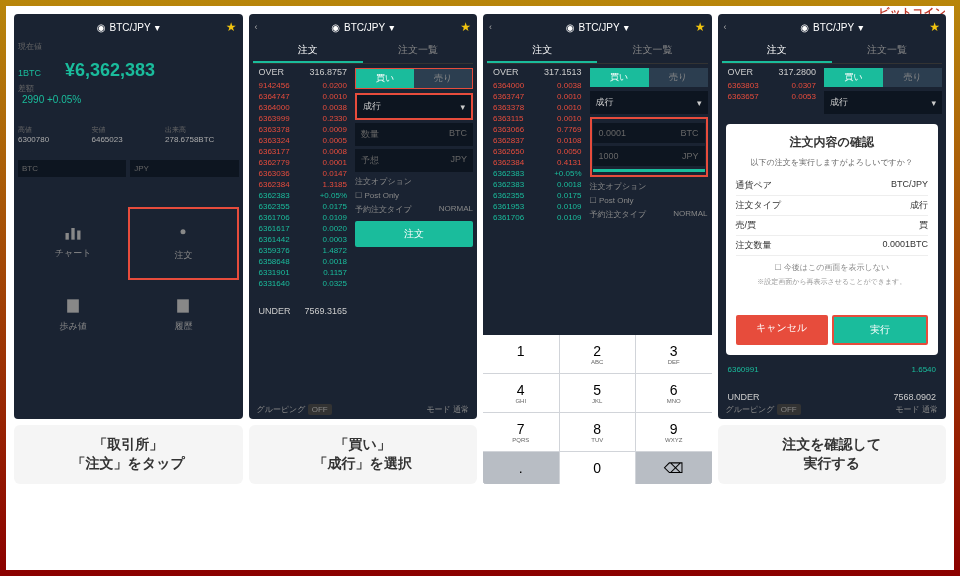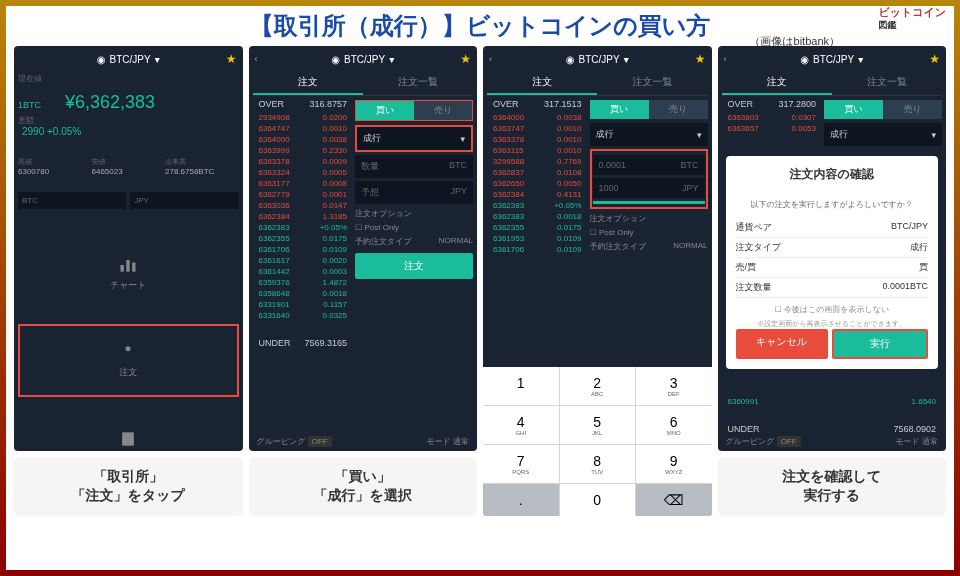--- a/index.html
+++ b/index.html
@@ -13,28 +13,28 @@
 .panels{display:flex;gap:6px;margin-top:4px;height:470px}
 .col{flex:1;display:flex;flex-direction:column}
 .phone{flex:1;background:#1a2332;border-radius:4px;color:#aaa;font-size:9px;padding:6px 4px;overflow:hidden;position:relative}
 .caption{background:#f5f5f5;border-radius:6px;padding:10px 4px;margin-top:6px;text-align:center;font-size:14px;font-weight:bold;color:#333;line-height:1.4}
 .ph-header{display:flex;align-items:center;justify-content:center;gap:4px;color:#fff;font-size:10px;padding:2px 0}
 .star{color:#f1c40f;position:absolute;right:6px;top:6px;font-size:12px}
 .back{position:absolute;left:6px;top:8px;color:#aaa}
 .tabs{display:flex;border-bottom:1px solid #333;margin-top:4px}
 .tab{flex:1;text-align:center;padding:4px;font-size:10px;color:#888}
 .tab.active{color:#fff;border-bottom:2px solid #1abc9c}
-.price-big{color:#1abc9c;font-size:18px;font-weight:normal;margin:8px 0 2px 4px}
+.price-big{color:#1abc9c;font-size:18px;font-weight:bold;margin:8px 0 2px 4px}
 .price-small{color:#1abc9c;font-size:10px;margin-left:4px}
 .stats{display:flex;margin-top:20px;font-size:8px}
 .stat{flex:1}
 .stat-label{color:#666;font-size:7px}
 .conv-row{display:flex;gap:4px;margin-top:16px}
 .conv{flex:1;background:#0d1520;padding:4px;font-size:8px;color:#666}
-.grid2{display:grid;grid-template-columns:1fr;gap:16px;margin-top:30px}
+.grid2{display:grid;grid-template-columns:1fr 1fr;gap:0;margin-top:30px}
 .gbtn{display:flex;flex-direction:column;align-items:center;padding:16px 4px;color:#888;font-size:9px}
 .gbtn svg{width:20px;height:20px;fill:#888;margin-bottom:4px}
 .highlight{border:2px solid #e74c3c}
 .over-row{display:flex;justify-content:space-between;padding:3px 6px;font-size:9px;color:#ccc}
 .book-row{display:flex;justify-content:space-between;padding:1px 6px;font-size:8px}
 .red{color:#e74c3c}.green{color:#1abc9c}
 .side-tabs{display:flex;margin:4px 0}
 .side-tab{flex:1;text-align:center;padding:3px;font-size:9px;background:#2c3e50;color:#888}
 .side-tab.buy{background:#1abc9c;color:#fff}
 .dd{background:#0d1520;padding:5px 6px;margin:3px 0;font-size:9px;color:#ccc;display:flex;justify-content:space-between;align-items:center}
@@ -43,38 +43,35 @@
 .chk{font-size:8px;color:#888;margin:4px 0}
 .split{display:flex;gap:2px;height:100%}
 .split-l{width:46%}
 .split-r{width:54%}
 .keypad{position:absolute;bottom:0;left:0;right:0;background:#d1d4d9;display:grid;grid-template-columns:repeat(3,1fr);gap:1px}
 .key{background:#fff;text-align:center;padding:8px 2px;font-size:14px;color:#000}
 .key.gray{background:#b8bdc4}
 .key-sub{font-size:6px;color:#666;display:block}
 .kp-header{background:#eceef0;display:flex;justify-content:space-between;padding:4px 8px;font-size:11px;color:#007aff}
 .modal{position:absolute;left:8px;right:8px;top:110px;background:#fff;border-radius:4px;padding:10px;color:#333;font-size:9px}
-.modal-title{text-align:center;font-size:12px;font-weight:bold;margin-bottom:16px}
+.modal-title{text-align:center;font-size:12px;font-weight:bold;margin-bottom:6px}
 .modal-sub{text-align:center;font-size:8px;color:#666;margin-bottom:8px}
 .modal-row{display:flex;justify-content:space-between;padding:3px 0;border-bottom:1px solid #eee;font-size:9px}
-.modal-btns{display:flex;gap:4px;margin-top:0}
+.modal-btns{display:flex;gap:4px;margin-top:28px}
 .mbtn{flex:1;text-align:center;padding:6px;font-size:10px;color:#fff;border-radius:2px}
 .mbtn.cancel{background:#e74c3c}
 .mbtn.exec{background:#1abc9c}
 .under-row{display:flex;justify-content:space-between;padding:3px 6px;font-size:9px;color:#ccc;margin-top:14px}
 .footer-row{display:flex;justify-content:space-between;align-items:center;padding:2px 4px;font-size:8px;color:#888;position:absolute;bottom:2px;left:4px;right:4px}
 .toggle{background:#333;padding:1px 4px;border-radius:2px}
 </style>
 </head>
 <body>
 
 <div class="outer">
-<div class="title-row">
-  <div class="title">【取引所（成行）】ビットコインの買い方</div>
-</div>
 <div class="subtitle">（画像はbitbank）</div>
 <div class="logo"><span>ビットコイン</span><br><span class="logo-sub">図鑑</span></div>
 
 <div class="panels">
 
 <div class="col">
 <div class="phone">
   <span class="star">★</span>
   <div class="ph-header">◉ <span>BTC/JPY</span> ▾</div>
   <div style="font-size:8px;color:#666;margin-top:6px">現在値</div>
@@ -146,21 +143,21 @@
     <div class="tab">注文一覧</div>
   </div>
   <div class="split">
     <div class="split-l">
       <div class="over-row">
                 <span>OVER</span>
                 <span>316.8757</span>
               </div>
       <div id="s2asks">
                 <div class="book-row red">
-                  <span>2934908</span>
+                  <span>9142456</span>
                   <span>0.0200</span>
                 </div>
                 <div class="book-row red">
                   <span>6364747</span>
                   <span>0.0010</span>
                 </div>
                 <div class="book-row red">
                   <span>6364000</span>
                   <span>0.0038</span>
                 </div>
@@ -296,21 +293,21 @@
                 </div>
                 <div class="book-row red">
                   <span>6363378</span>
                   <span>0.0010</span>
                 </div>
                 <div class="book-row red">
                   <span>6363115</span>
                   <span>0.0010</span>
                 </div>
                 <div class="book-row red">
-                  <span>3299588</span>
+                  <span>6363066</span>
                   <span>0.7769</span>
                 </div>
                 <div class="book-row red">
                   <span>6362837</span>
                   <span>0.0108</span>
                 </div>
                 <div class="book-row red">
                   <span>6362650</span>
                   <span>0.0050</span>
                 </div>

